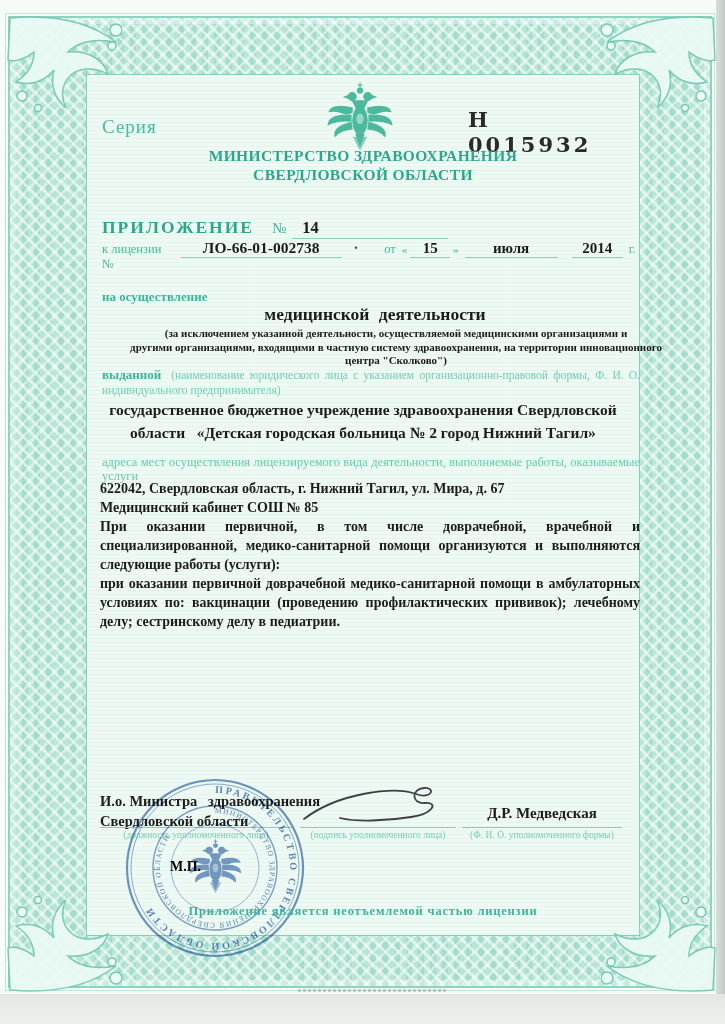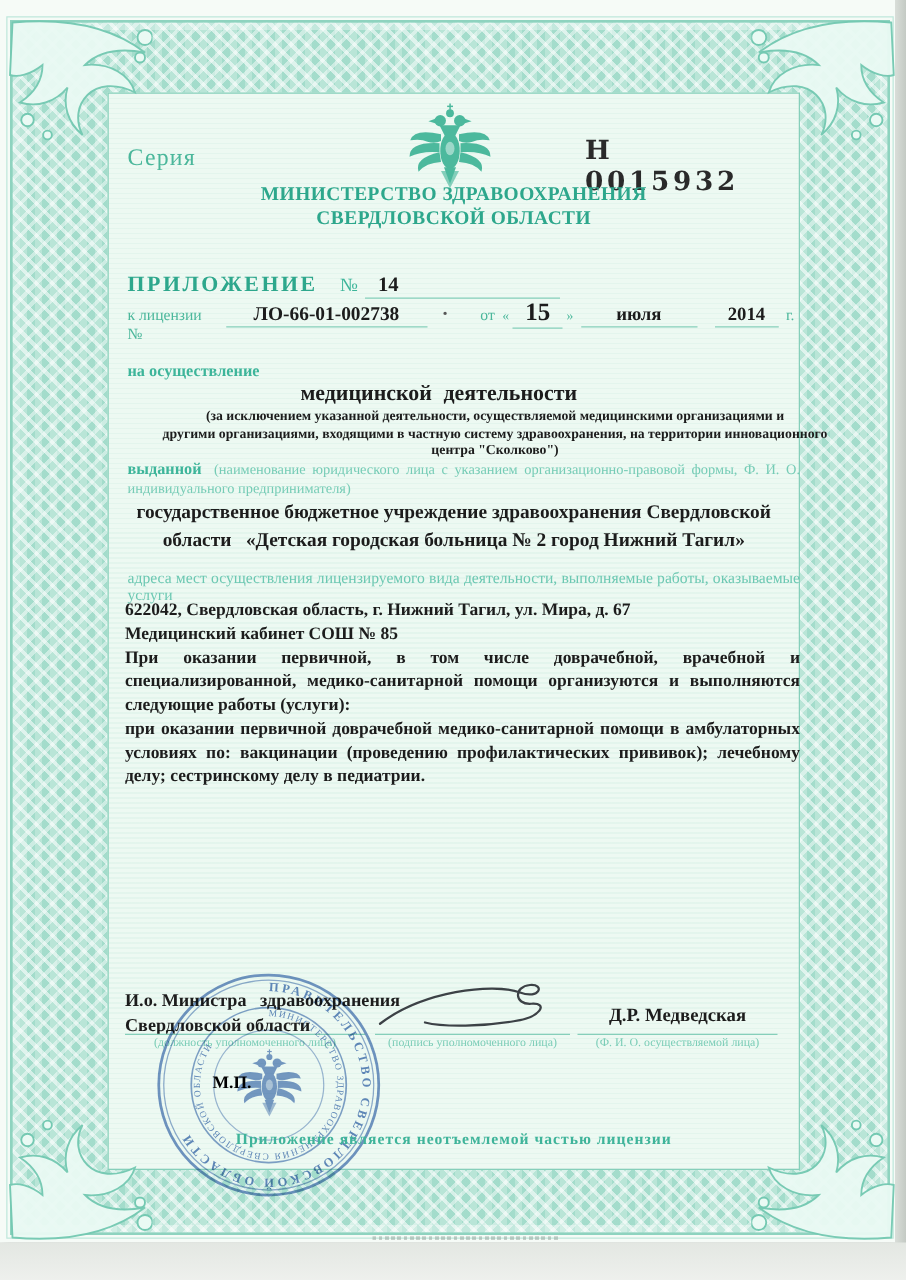--- a/index.html
+++ b/index.html
@@ -71,27 +71,27 @@
   .appendix-no{font-size:15px;color:#3db59a;margin-left:18px;}
   .fill-cell{border-bottom:1px solid #86cfba;text-align:center;}
   .appendix-num{width:146px;margin-left:6px;font-size:16.5px;font-weight:bold;text-align:left;padding-left:10px;}
 
   .license-row{left:102px;top:239px;}
   .lic-label{font-size:12.5px;color:#4bb79b;}
   .lic-number{width:170px;margin-left:8px;font-size:15.5px;font-weight:bold;}
   .lic-dot{width:30px;text-align:center;color:#555;font-weight:bold;}
   .lic-from{font-size:12.5px;color:#4bb79b;margin:0 6px 0 14px;}
   .q{font-size:11px;color:#4bb79b;}
-  .lic-day{width:42px;font-size:20px;font-weight:bold;margin:0 3px;}
+  .lic-day{width:42px;font-size:15px;font-weight:bold;margin:0 3px;}
   .lic-month{width:98px;font-size:15px;font-weight:bold;margin-left:6px;}
   .lic-year{width:54px;font-size:15px;font-weight:bold;margin-left:14px;}
   .lic-g{font-size:12.5px;color:#4bb79b;margin-left:6px;}
 
   .for-activity{left:102px;top:289px;font-size:13px;font-weight:bold;}
-  .activity-title{left:76px;top:304px;width:550px;text-align:center;
+  .activity-title{left:100px;top:304px;width:550px;text-align:center;
     font-size:17.5px;font-weight:bold;word-spacing:5px;}
   .activity-note{left:88px;top:327px;width:550px;text-align:center;
     font-size:11px;font-weight:bold;line-height:13.5px;margin-left:33px;}
 
   .issued{left:102px;top:368px;width:538px;text-align:justify;
     font-size:11.5px;line-height:14.5px;color:#76ccb6;}
   .issued-label{font-size:13px;font-weight:bold;color:#3db59a;margin-right:10px;}
 
   .org{left:88px;top:398px;width:550px;text-align:center;
     font-size:15.5px;font-weight:bold;line-height:23px;}
@@ -249,21 +249,21 @@
     <path d="M6 36 C 40 10, 96 3, 118 11 C 134 17, 138 4, 126 5 C 113 6, 113 21, 127 20 C 141 19, 135 31, 113 34 C 89 38, 58 39, 42 35" fill="none" stroke="#3c4146" stroke-width="1.8" stroke-linecap="round"></path>
   </svg>
 
   <div class="abs sig-line sig-line-left"></div>
   <div class="abs sig-line sig-line-mid"></div>
   <div class="abs sig-line sig-line-right"></div>
 
   <div class="abs sig-caption sig-cap-left">(должность уполномоченного лица)</div>
   <div class="abs sig-caption sig-cap-mid">(подпись уполномоченного лица)</div>
   <div class="abs sig-name ink">Д.Р. Медведская</div>
-  <div class="abs sig-caption sig-cap-right">(Ф. И. О.  осуществляемой лица)</div>
+  <div class="abs sig-caption sig-cap-right">(Ф. И. О.  уполномоченного формы)</div>
 
   <div class="abs mp-mark">М.П.</div>
 
   <svg class="abs stamp" viewBox="0 0 184 184">
     <defs>
       <path id="ringOuter" d="M92,17 a75,75 0 1,1 -0.01,0"></path>
       <path id="ringInner" d="M92,37 a55,55 0 1,1 -0.01,0"></path>
     </defs>
     <circle cx="92" cy="92" r="88" fill="none" stroke="#4470b4" stroke-width="2.2" opacity=".9"></circle>
     <circle cx="92" cy="92" r="84" fill="none" stroke="#4470b4" stroke-width="1" opacity=".7"></circle>

